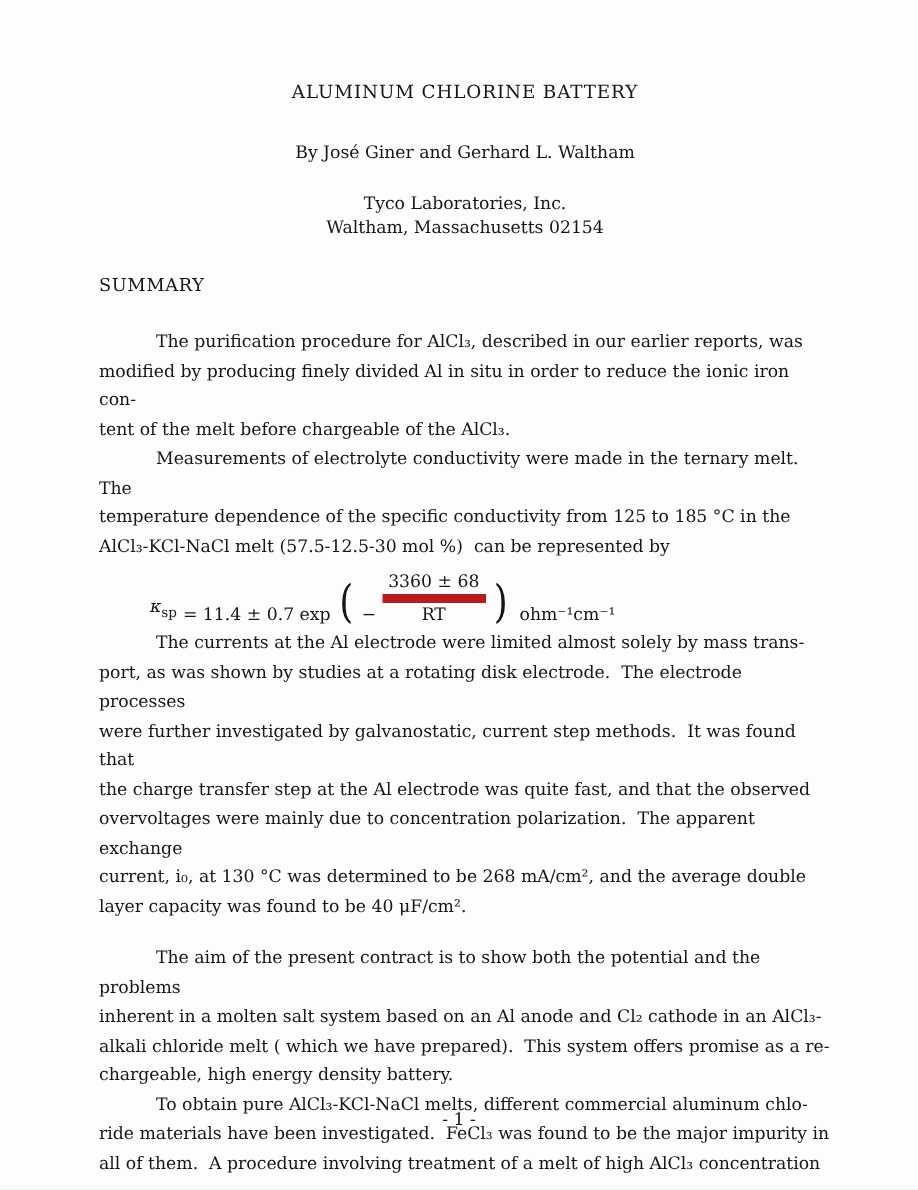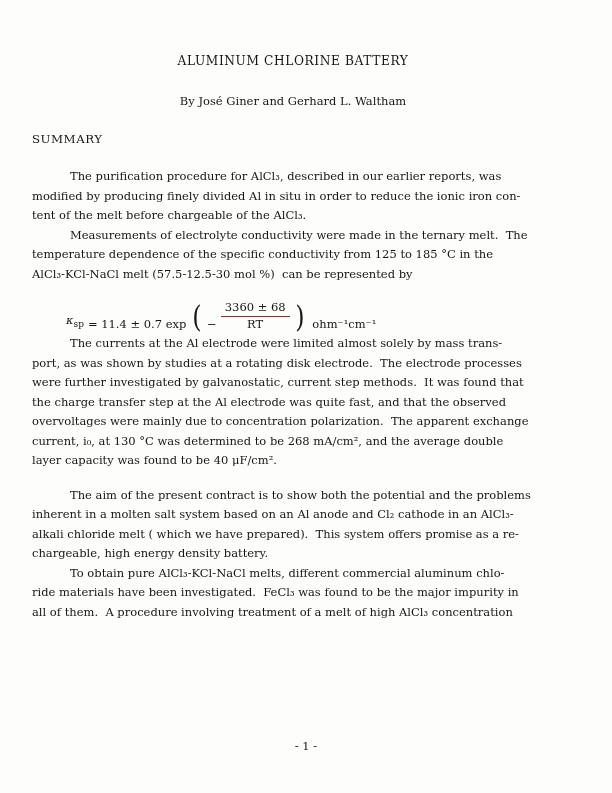--- a/index.html
+++ b/index.html
@@ -7,21 +7,21 @@
     position: relative;
     width: 612px;
     height: 793px;
     margin: 0 auto;
     background: #fdfdfb;
     color: #161616;
     font-family: "DejaVu Serif", serif;
     font-size: 11.5px;
     line-height: 19.5px;
     box-sizing: border-box;
-    padding: 54px 58px 0 32px;
+    padding: 54px 58px 0 66px;
     overflow: hidden;
   }
   .title {
     margin: 0;
     text-align: center;
     font-size: 12.2px;
     font-weight: normal;
     letter-spacing: 0.6px;
     line-height: 14px;
   }
@@ -67,40 +67,44 @@
     font-weight: normal;
     transform: scaleX(0.8);
   }
   .frac {
     display: inline-flex;
     flex-direction: column;
     align-items: center;
     line-height: 15px;
     text-align: center;
   }
-  .frac .num { padding: 0 4px 1px 4px; border-bottom: 1px solid #b91c1c; margin-top: 10px; }
+  .frac .num { padding: 0 4px 1px 4px; border-bottom: 6px solid #b91c1c; }
   .eq-units { margin-left: 3px; }
   .page-number {
     position: absolute;
     left: 0;
     right: 0;
     bottom: 40px;
     text-align: center;
     line-height: 13px;
   }
 </style>
 </head>
 <body>
 
 <div class="page">
 
   <h1 class="title">ALUMINUM CHLORINE BATTERY</h1>
 
   <div class="byline">By José Giner and Gerhard L. Waltham</div>
 
+  <div class="affiliation">
+    <div>Tyco Laboratories, Inc.</div>
+    <div>Waltham, Massachusetts 02154</div>
+  </div>
 
   <h2 class="heading">SUMMARY</h2>
 
   <div class="para para-first">The purification procedure for AlCl₃, described in our earlier reports, was
 modified by producing finely divided Al in situ in order to reduce the ionic iron con-
 tent of the melt before chargeable of the AlCl₃.</div>
   <div class="para">Measurements of electrolyte conductivity were made in the ternary melt.  The
 temperature dependence of the specific conductivity from 125 to 185 °C in the
 AlCl₃-KCl-NaCl melt (57.5-12.5-30 mol %)  can be represented by</div>
 

